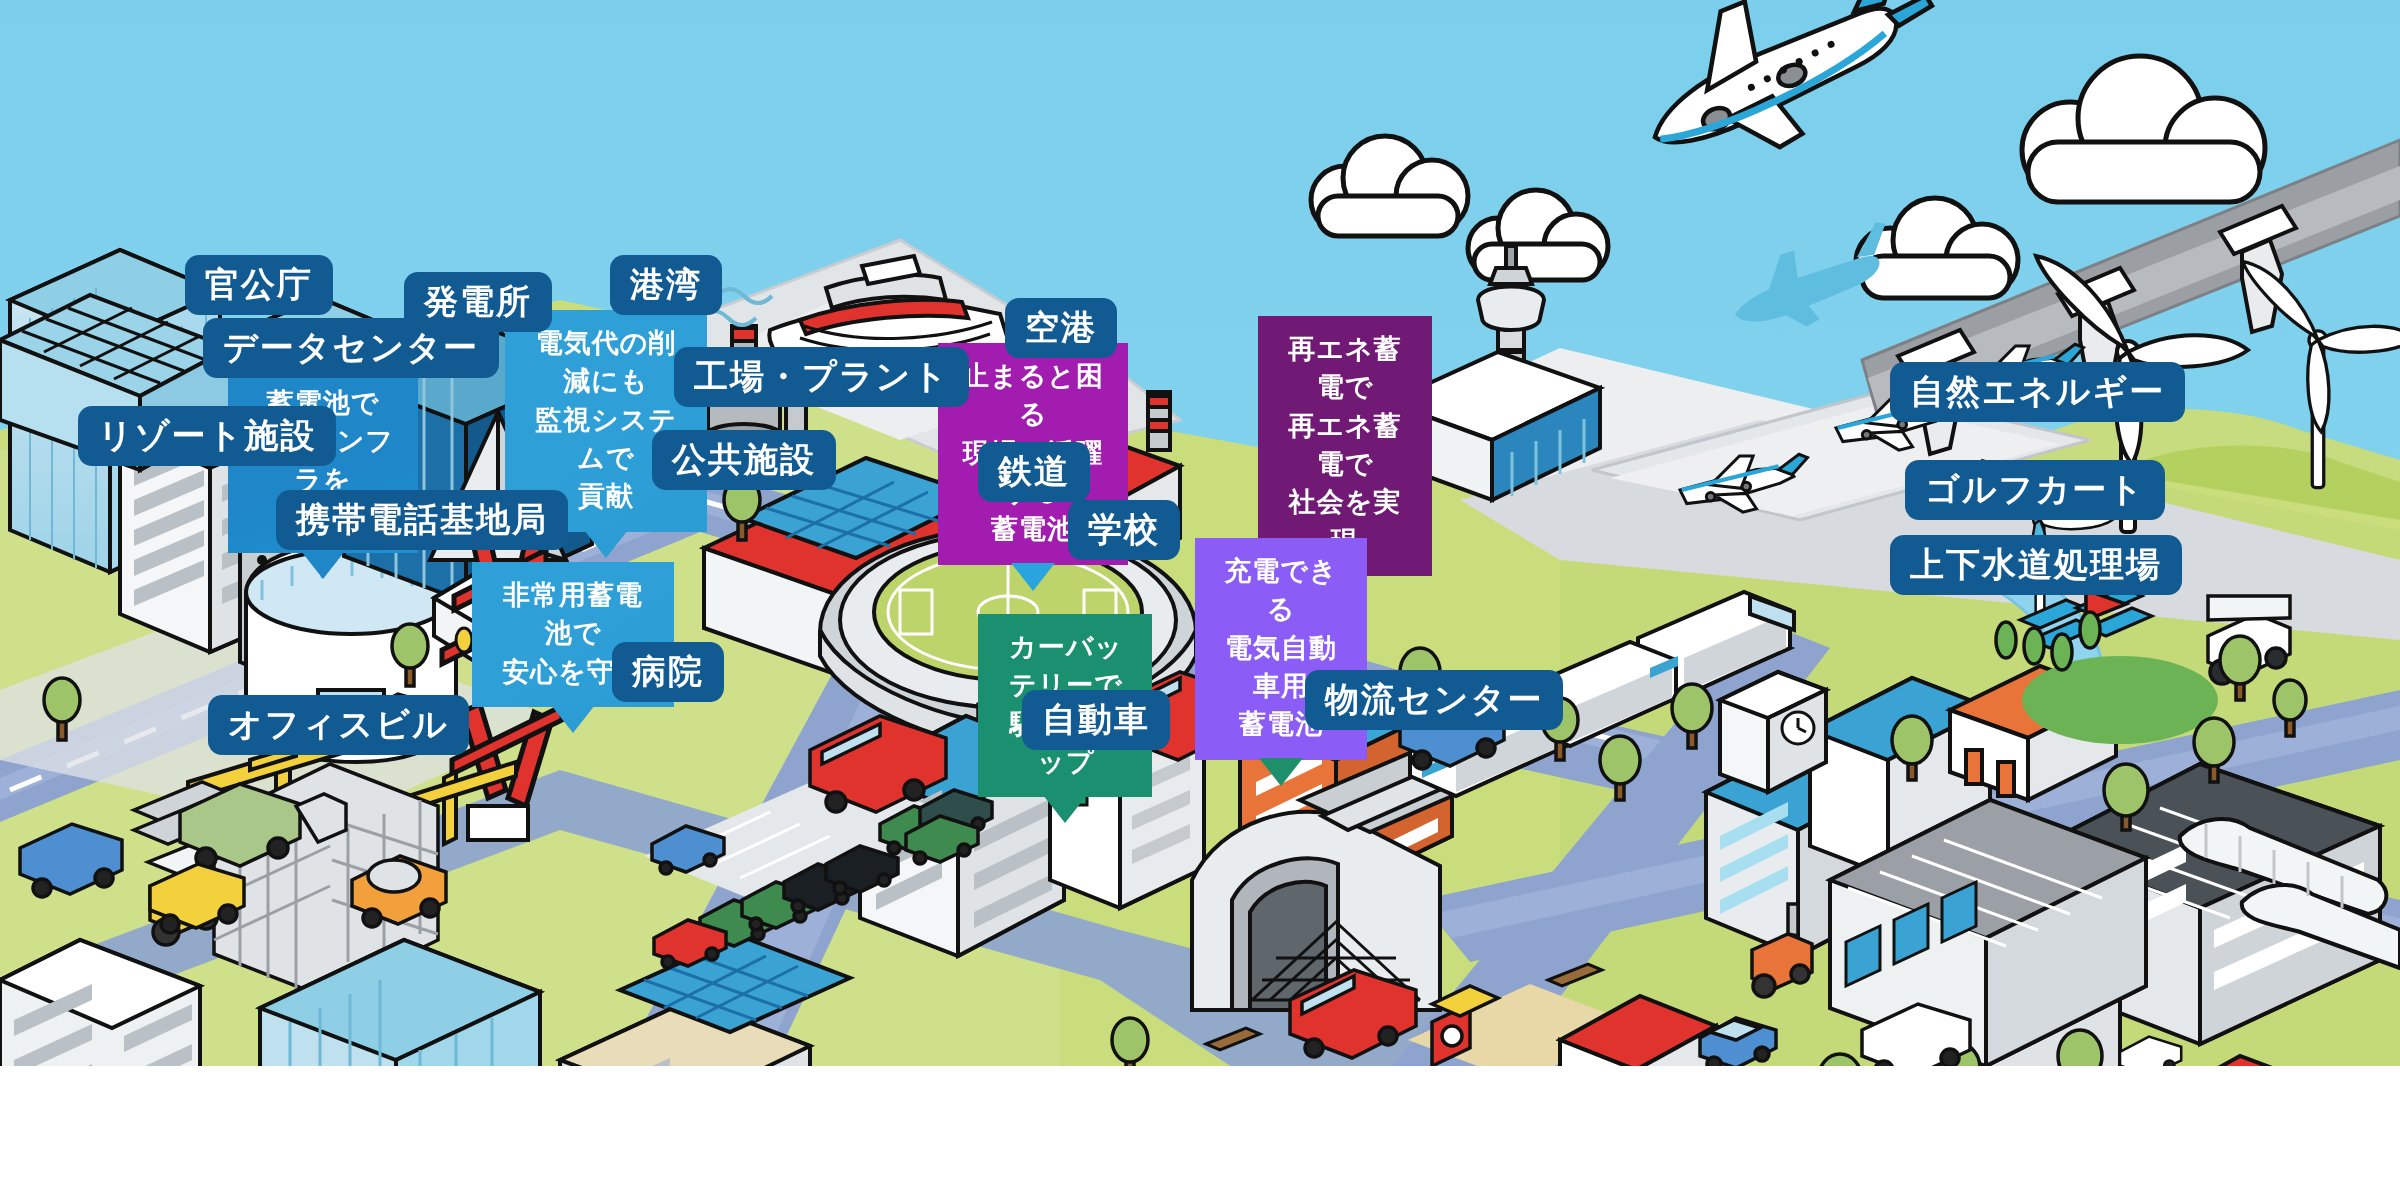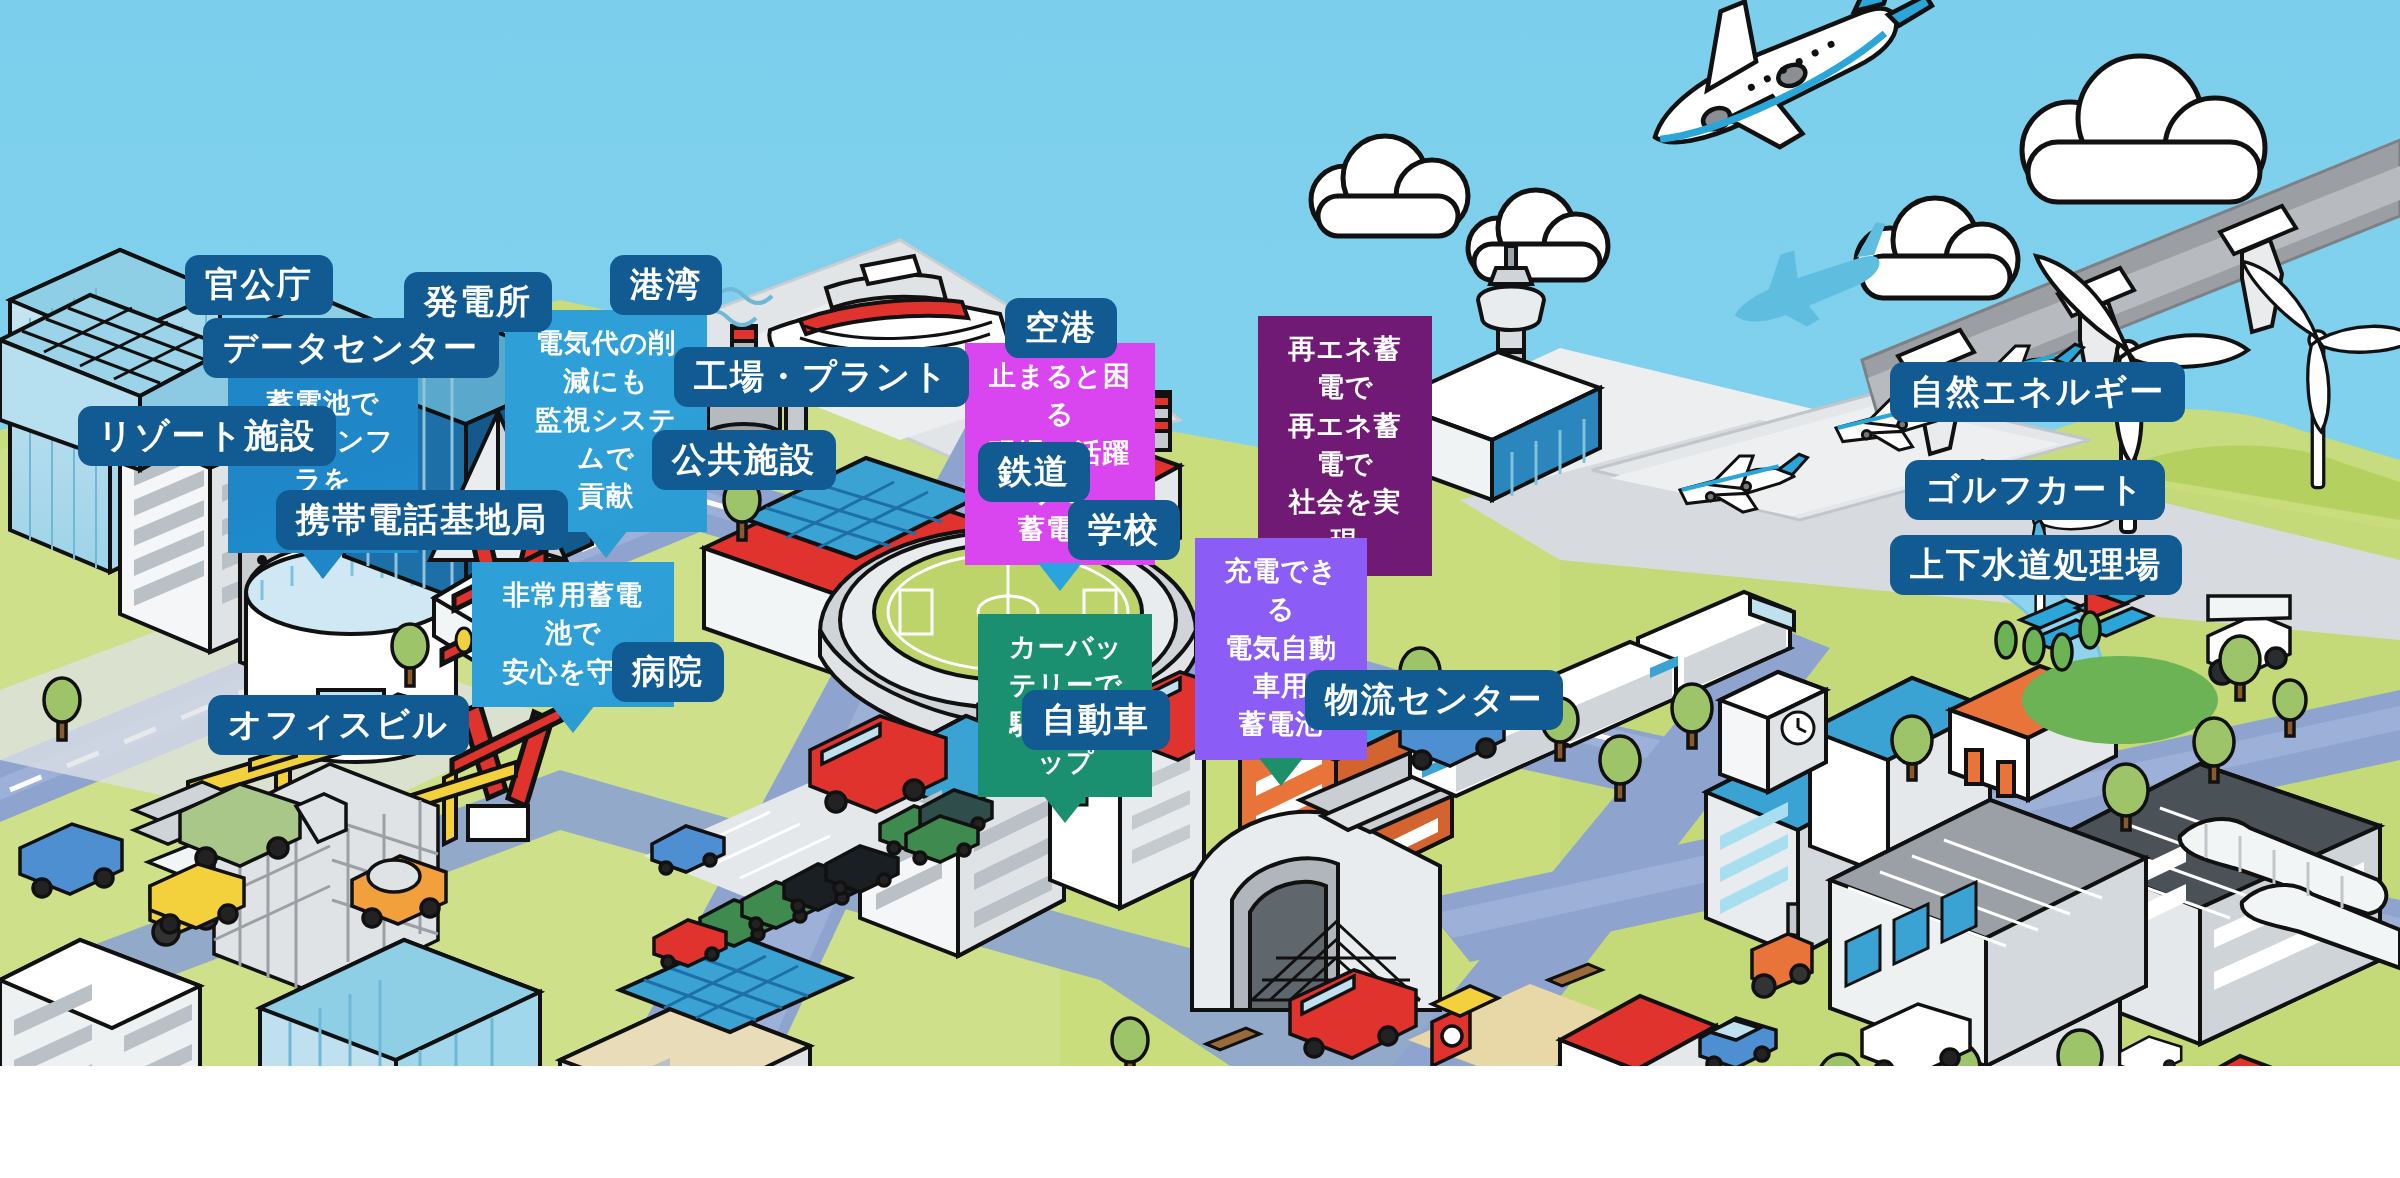--- a/index.html
+++ b/index.html
@@ -50,21 +50,21 @@
   .c-blue   { background:linear-gradient(160deg,#1f86c8 0%, #1f86c8 52%, #1d8fd0 100%); }
   .c-blue .tail { border-top:28px solid #1f86c8; }
   .c-teal   { background:linear-gradient(145deg,#2f9fd8 0%, #2f9fd8 48%, #2c9cd5 100%); }
   .c-teal .tail { border-top:28px solid #2c9cd5; }
   .c-green  { background:#8b5cf6; }
   .c-green .tail { border-top:28px solid #1d8f6b; }
   .c-green2 { background:#1b9070;padding-left:20px; }
   .c-green2 .tail { border-top:28px solid #1b9070; }
   .c-navy   { background:#701a75; }
   .c-navy .tail { border-top:28px solid #1767a8; }
-  .c-azure  { background:#d946ef;margin-left:27px; }
+  .c-azure  { background:#a21caf; }
   .c-azure .tail { border-top:28px solid #2aa4de; }
 </style>
 </head>
 <body>
 
 <div id="stage">
 
 <svg class="scene" viewBox="0 0 2400 1178" preserveAspectRatio="none">
   <defs>
     <linearGradient id="glassA" x1="0" y1="0" x2="0" y2="1">

